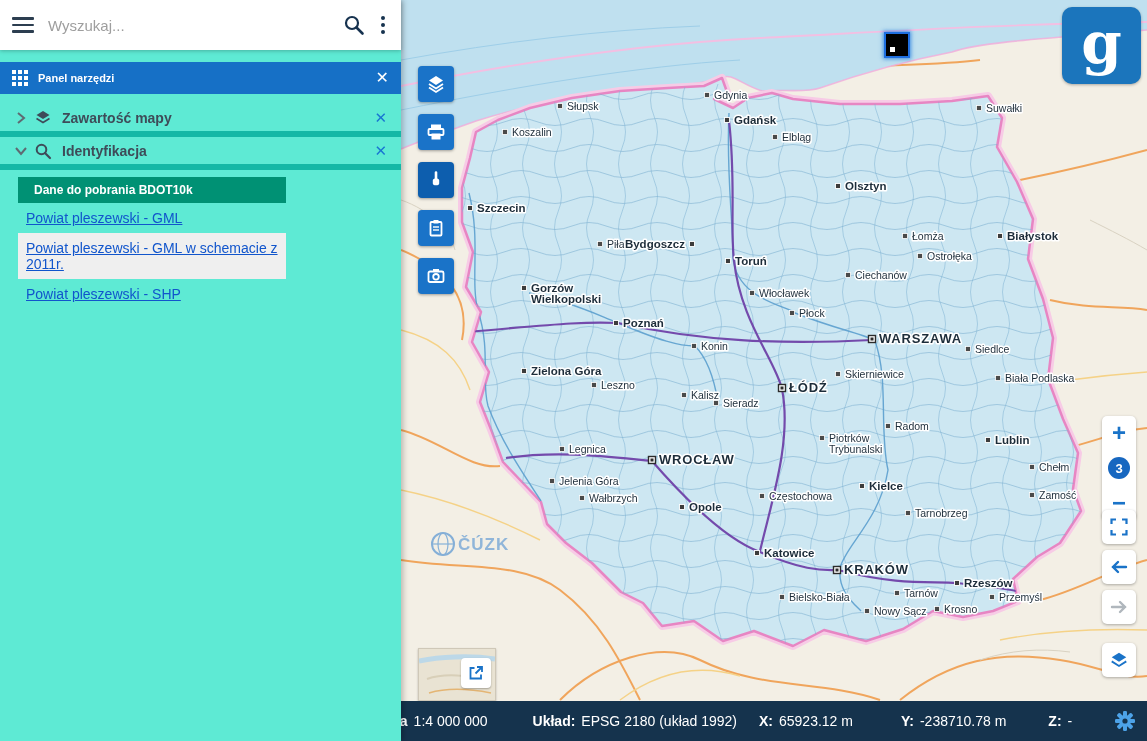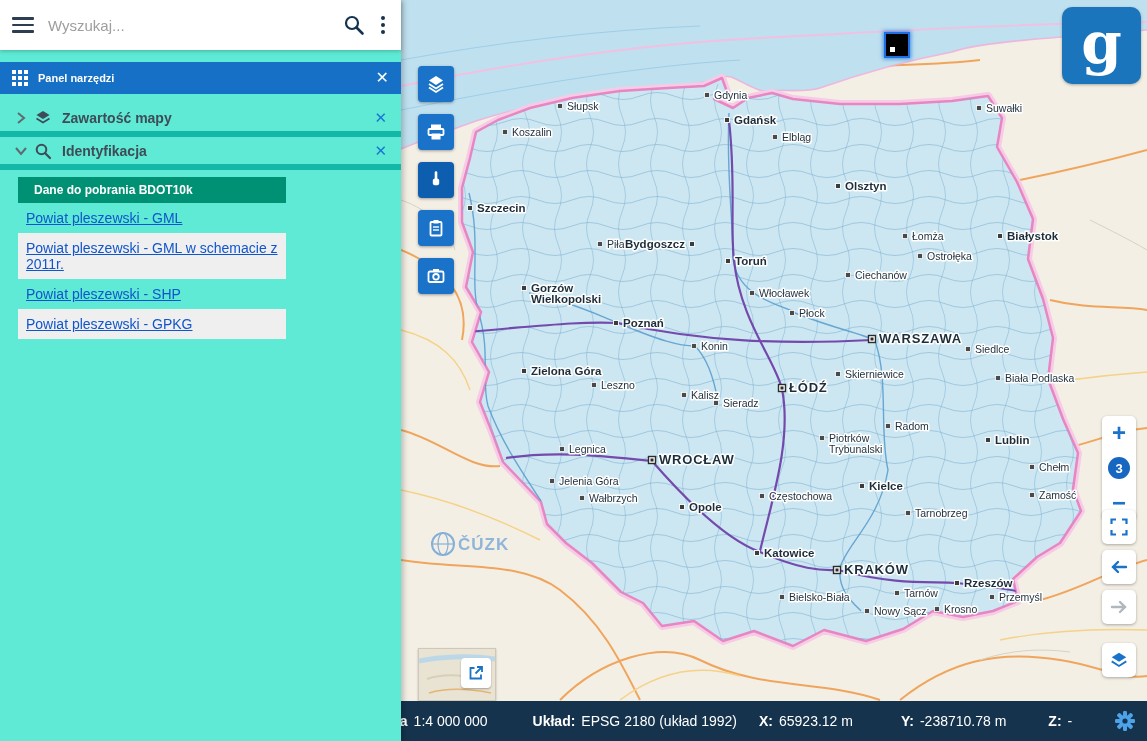--- a/index.html
+++ b/index.html
@@ -573,18 +573,17 @@
         <span class="label">Identyfikacja</span>
         <span class="close-x">✕</span>
       </div>
     </div>
 
     <div id="results">
       <div id="results-header">Dane do pobrania BDOT10k</div>
       <a class="dl-link">Powiat pleszewski - GML</a>
       <a class="dl-link">Powiat pleszewski - GML w schemacie z 2011r.</a>
       <a class="dl-link">Powiat pleszewski - SHP</a>
-      <a class="dl-link">Powiat pleszewski - GPKG</a>
     </div>
 
   </div>
 
 </div>
 
 </body></html>

